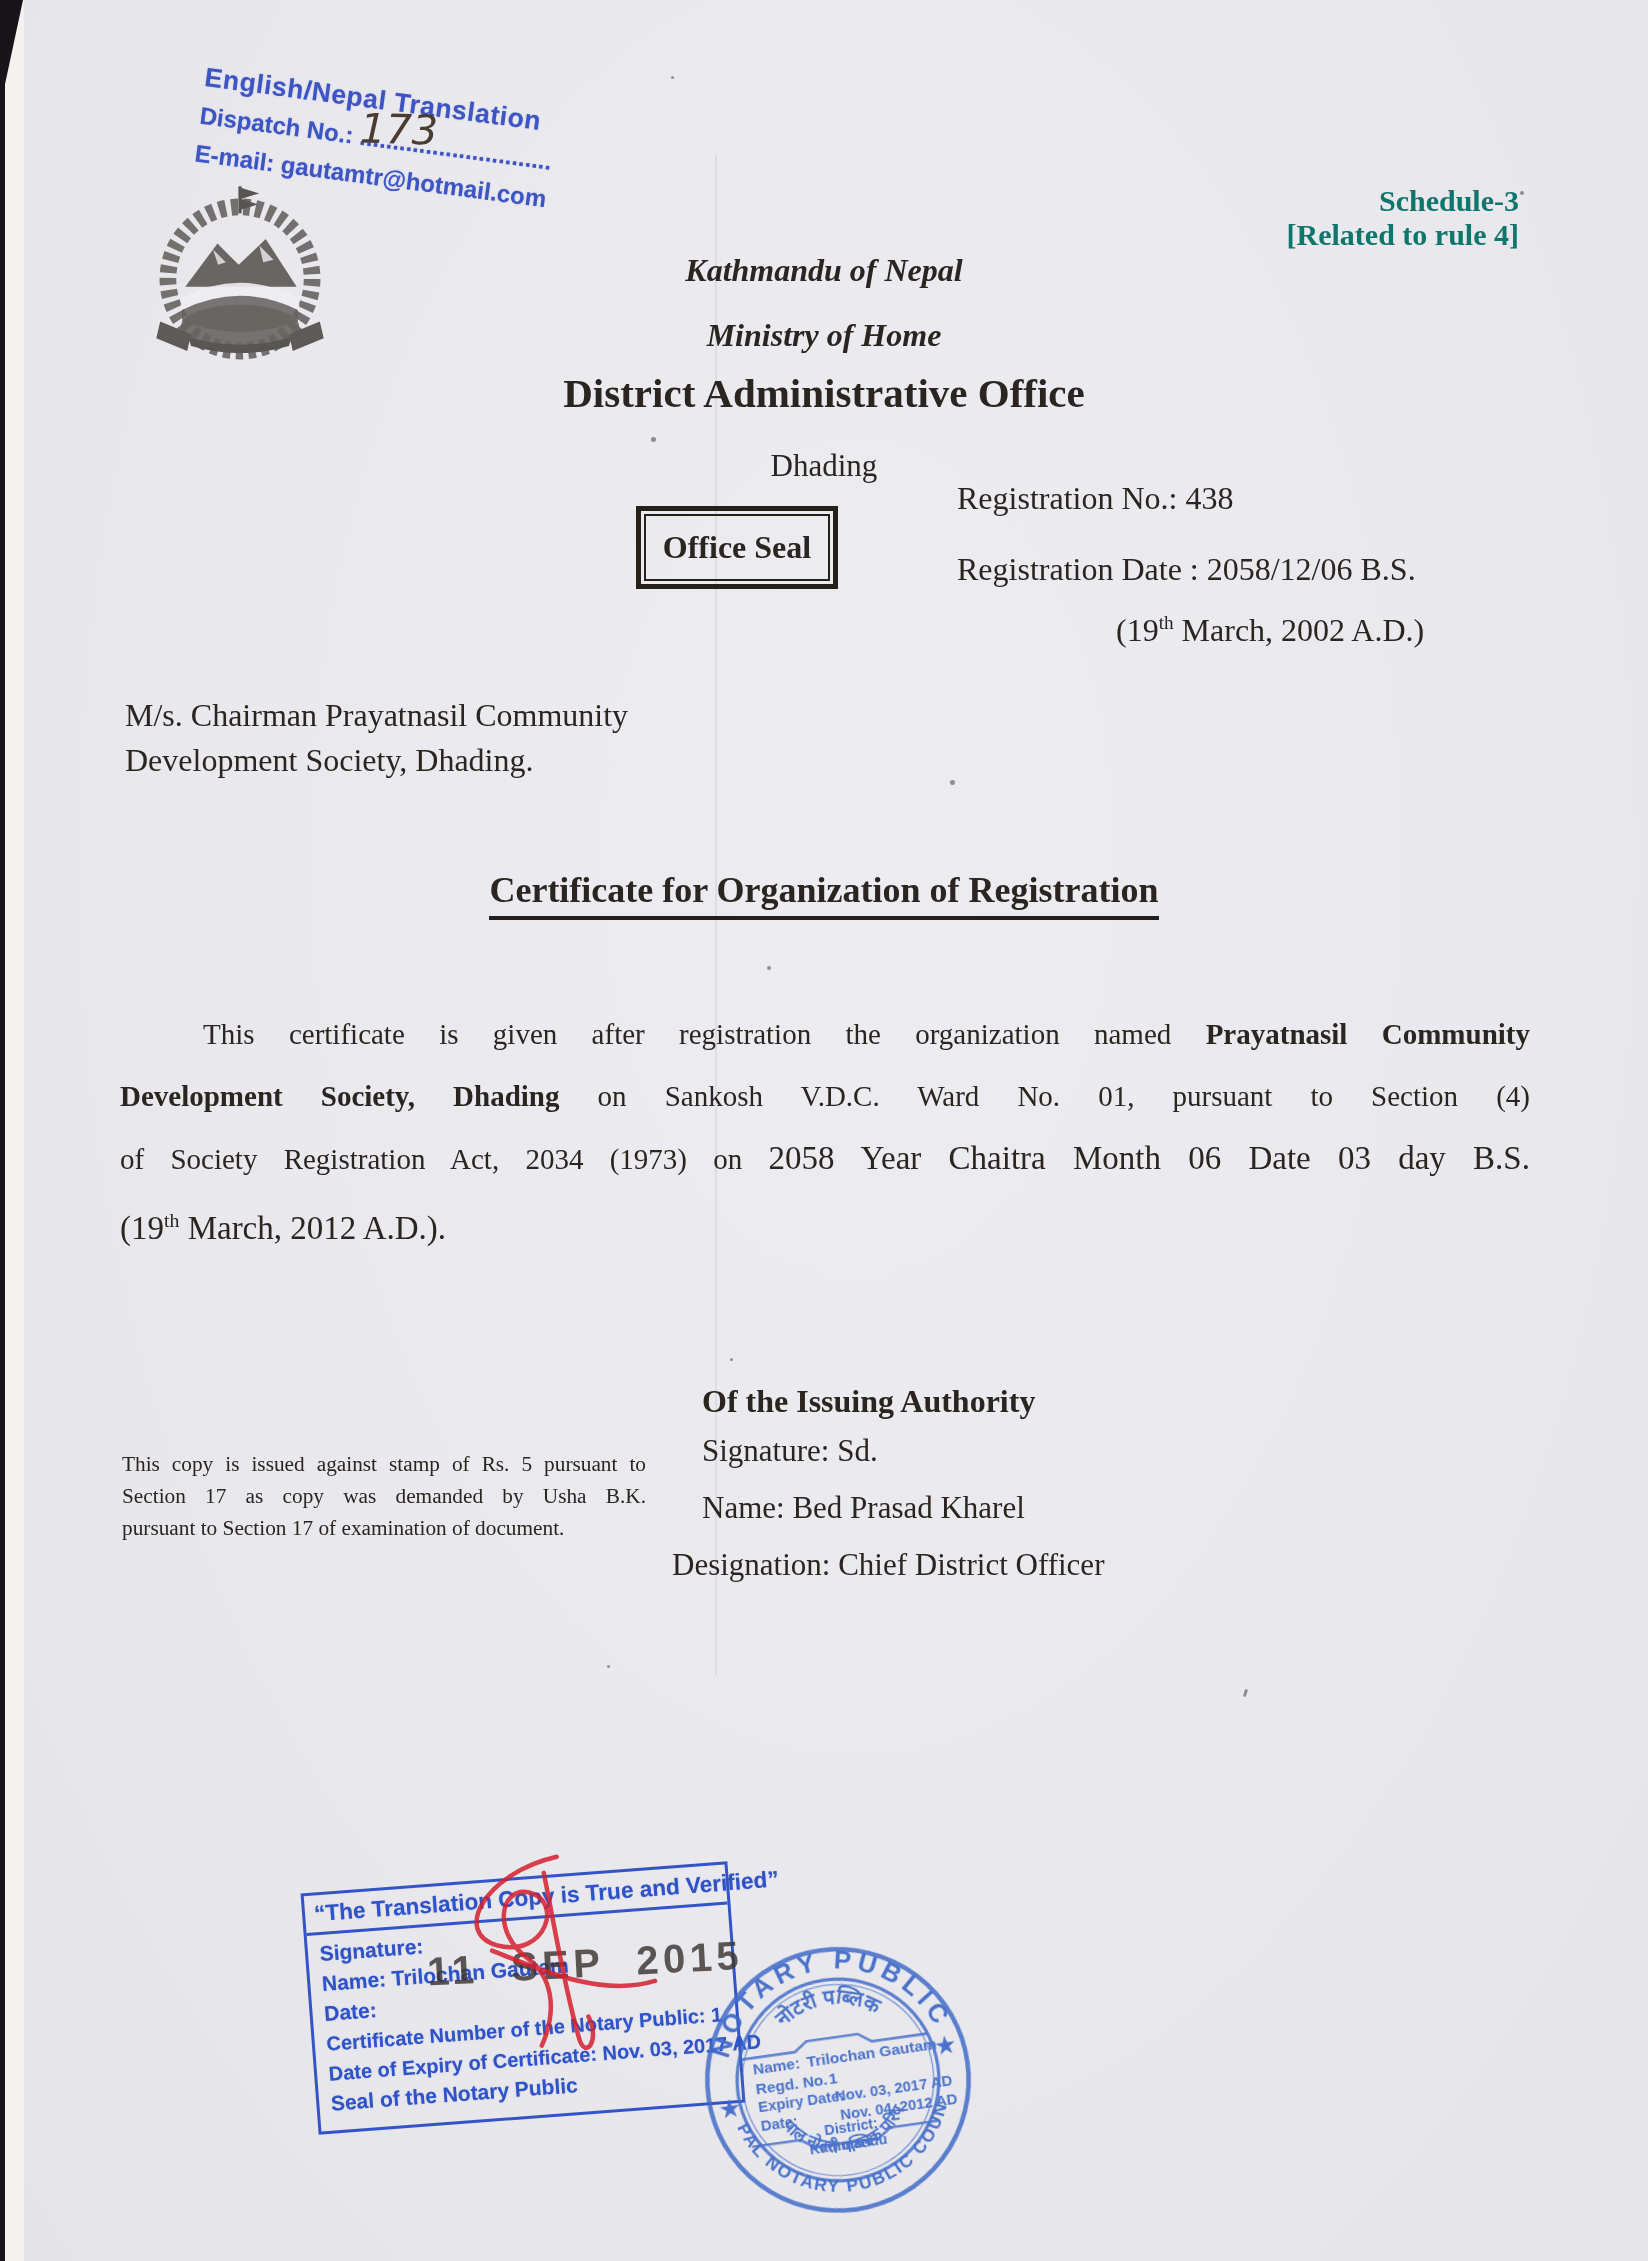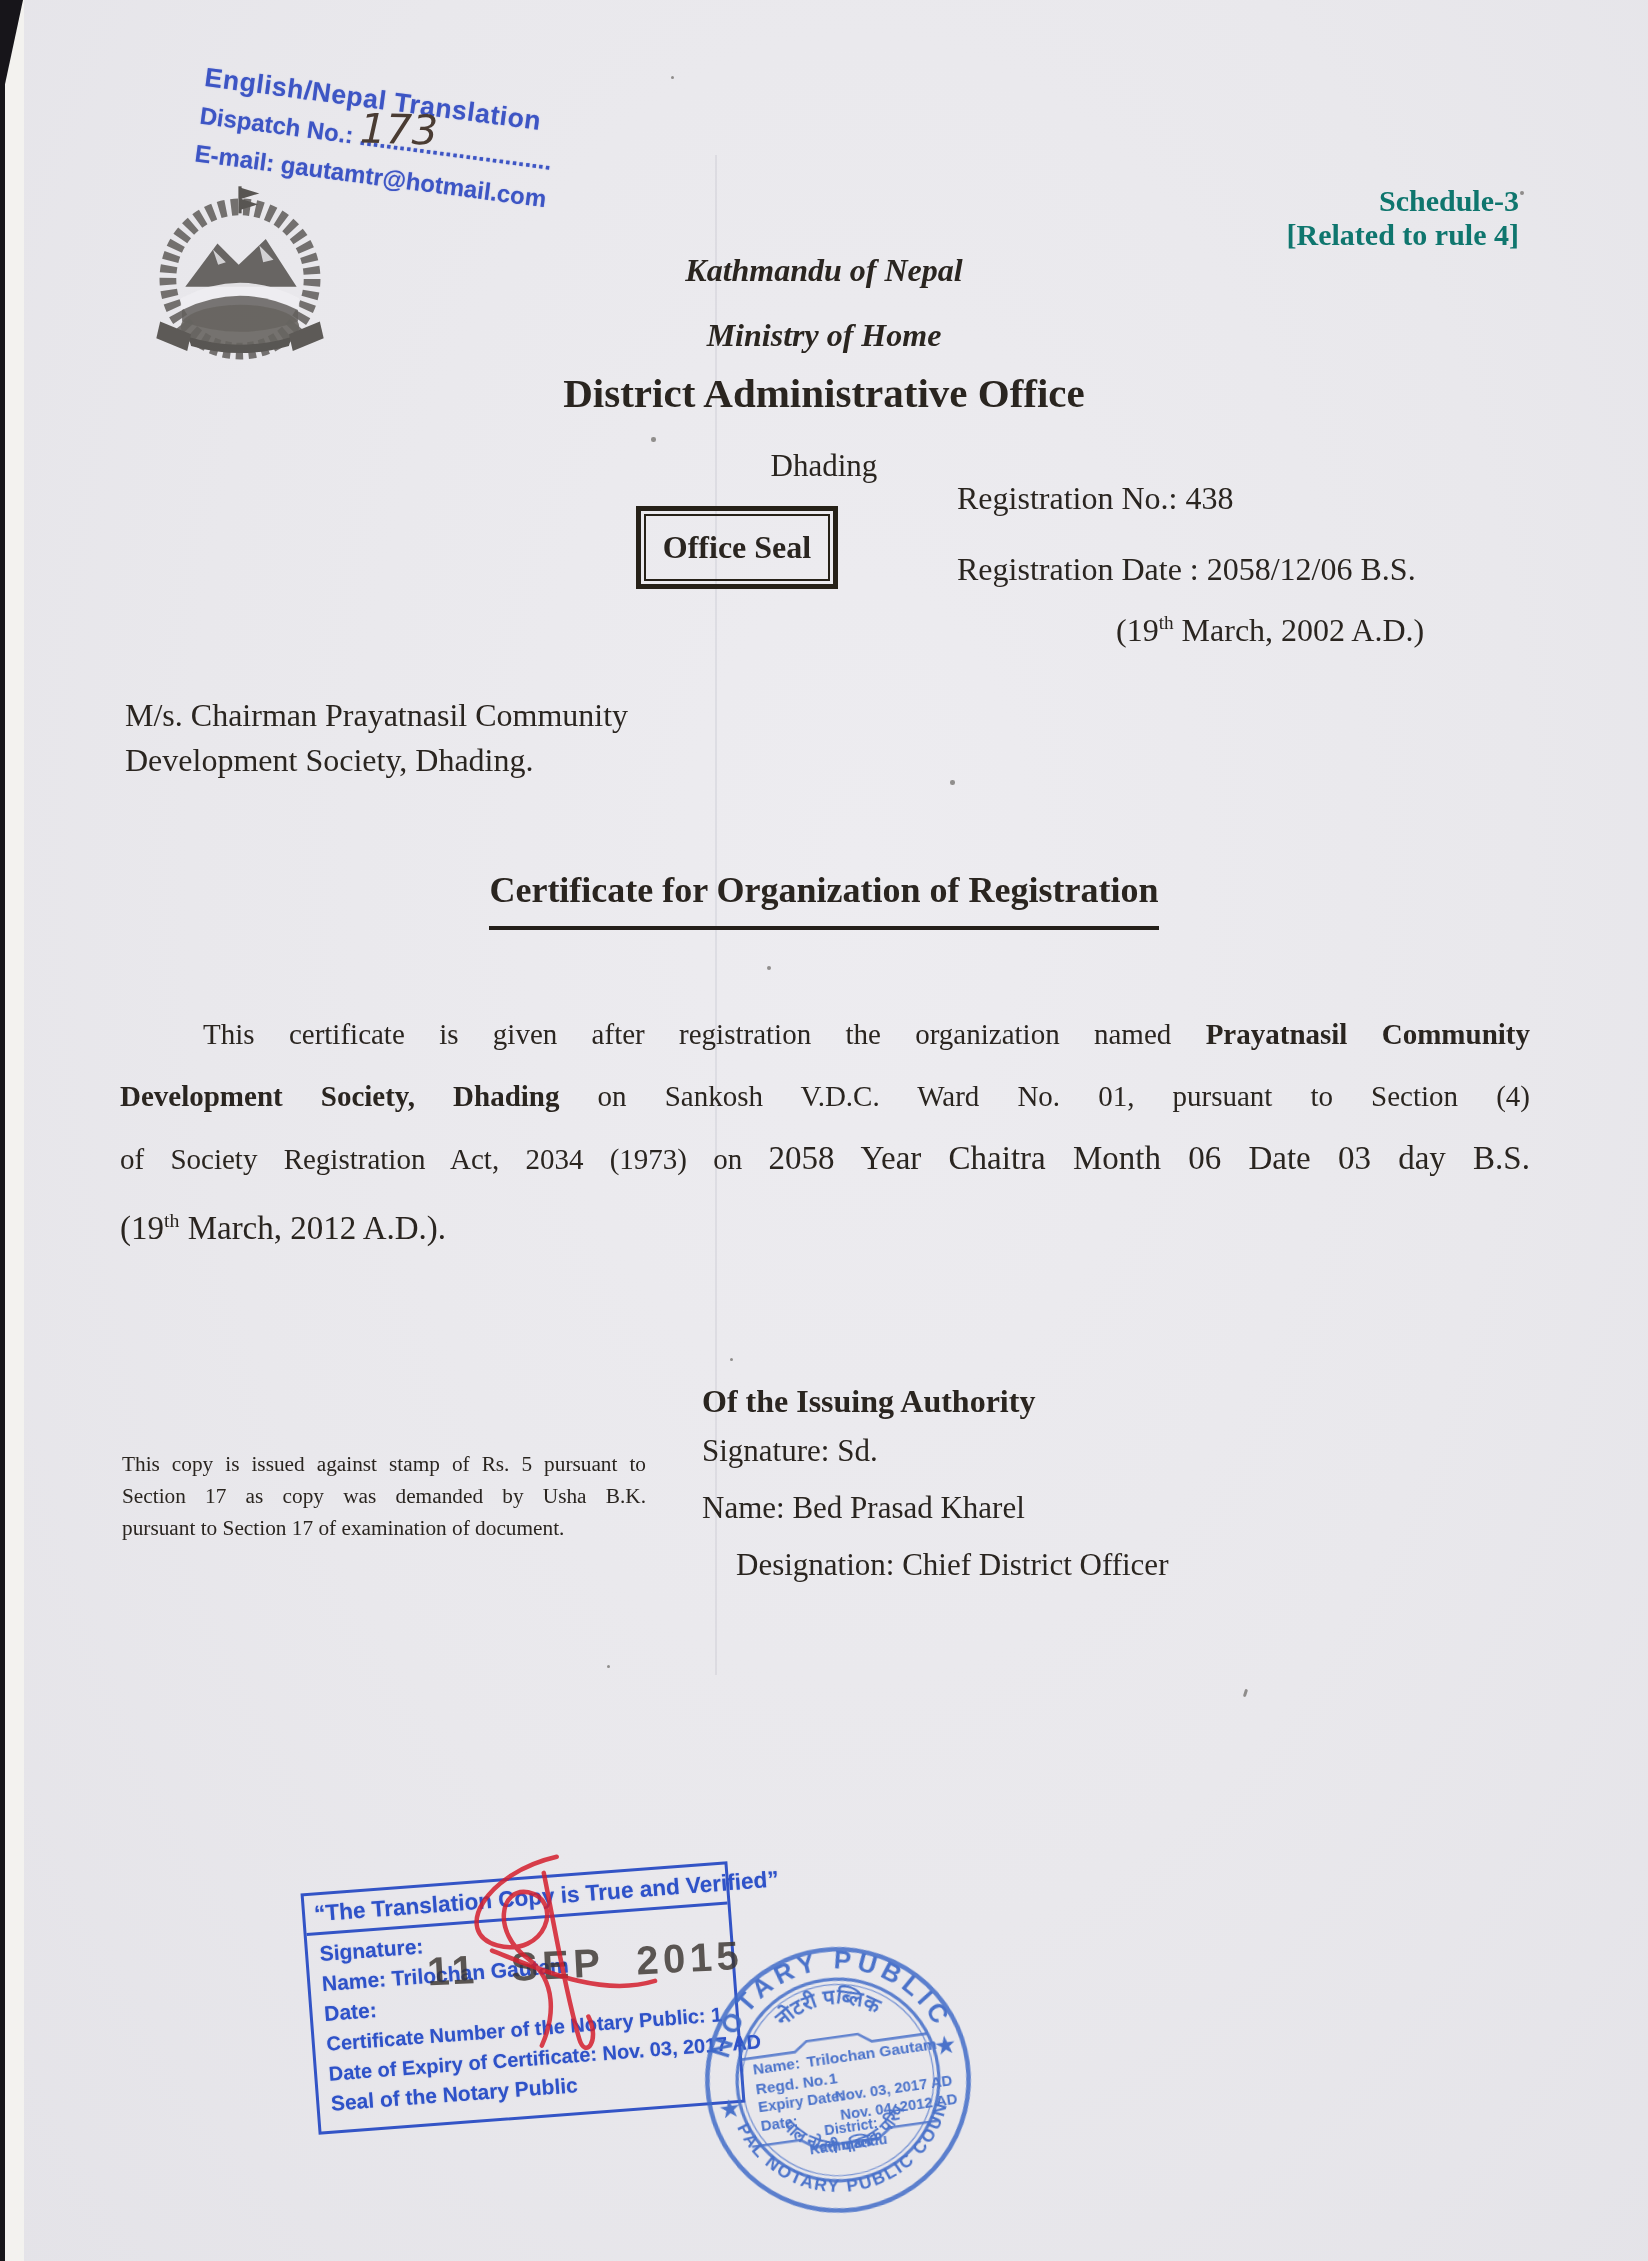--- a/index.html
+++ b/index.html
@@ -44,33 +44,33 @@
   
   .reg-no{left:957px;top:480px;font-size:32px;}
   .reg-date{left:957px;top:551px;font-size:32px;}
   .reg-ad{left:1116px;top:612px;font-size:32px;}
   sup{font-size:0.6em;}
   
   .addr{left:125px;top:693px;font-size:32px;line-height:45px;}
   
   .title-wrap{left:0;top:869px;width:1648px;text-align:center;}
   .title{display:inline-block;font-size:36px;font-weight:bold;
-    border-bottom:4.5px solid #241f1a;padding-bottom:15px;}
+    border-bottom:4.5px solid #241f1a;padding-bottom:5px;}
   
   .para{left:120px;top:1003px;width:1410px;font-size:29px;}
   .para-line{height:62px;line-height:62px;text-align:justify;text-align-last:justify;white-space:nowrap;}
   .para-line.last{text-align:left;text-align-last:left;}
   .para-indent{display:inline-block;width:83px;}
   .big{font-size:33px;}
   .bold{font-weight:bold;}
   
   .auth-h{left:702px;top:1383px;font-size:32px;font-weight:bold;}
   .auth-sig{left:702px;top:1433px;font-size:31px;}
   .auth-name{left:702px;top:1490px;font-size:31px;}
-  .auth-desig{left:736px;top:1547px;font-size:31px;}
+  .auth-desig{left:672px;top:1547px;font-size:31px;}
   
   .note{left:122px;top:1448px;width:524px;font-size:21.3px;line-height:32px;}
   .note-line{text-align:justify;text-align-last:justify;white-space:nowrap;height:32px;}
   .note-line.last{text-align:center;text-align-last:left;}
   
   .nbox{left:309px;top:1877px;width:428px;height:242px;transform:rotate(-4.3deg);
     border:3.9px solid #3354c6;box-sizing:border-box;color:#2e52c8;
     font-family:"Liberation Sans",sans-serif;font-weight:bold;
     text-shadow:0 0 1.3px rgba(60,90,210,.4);}
   .nbox-header{border-bottom:3.9px solid #3354c6;padding:5.8px 9px 5.2px 9px;font-size:22.6px;text-align:center;white-space:nowrap;}

